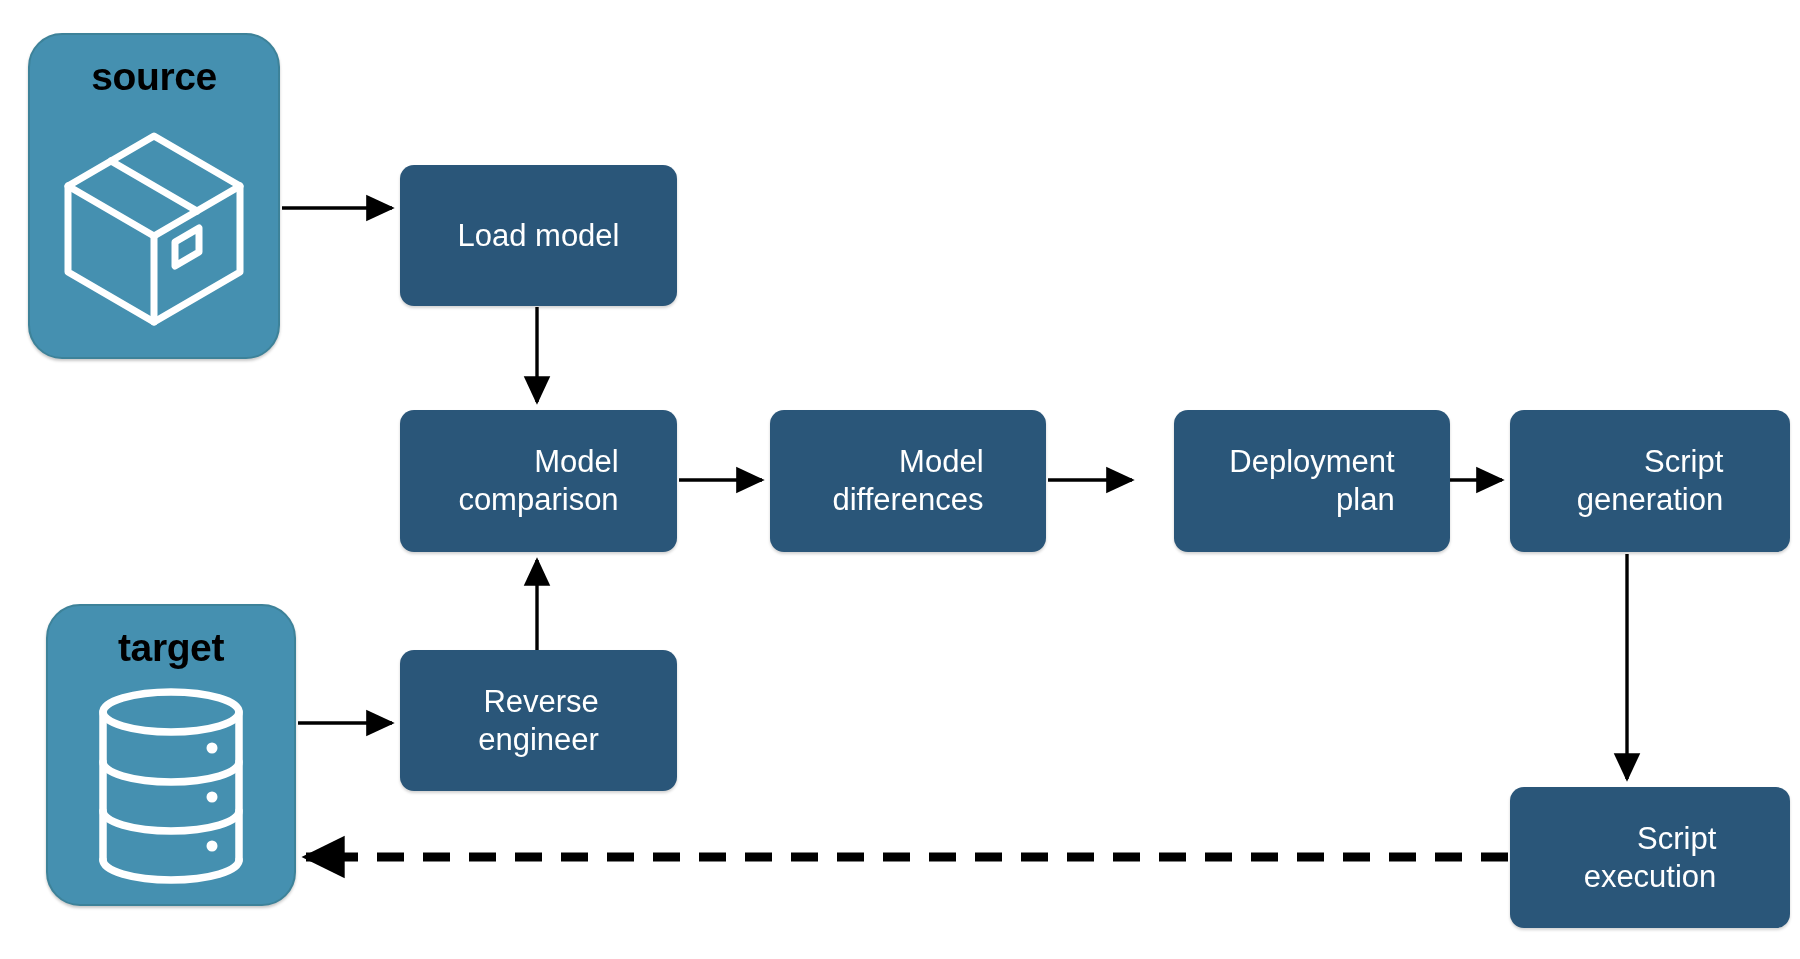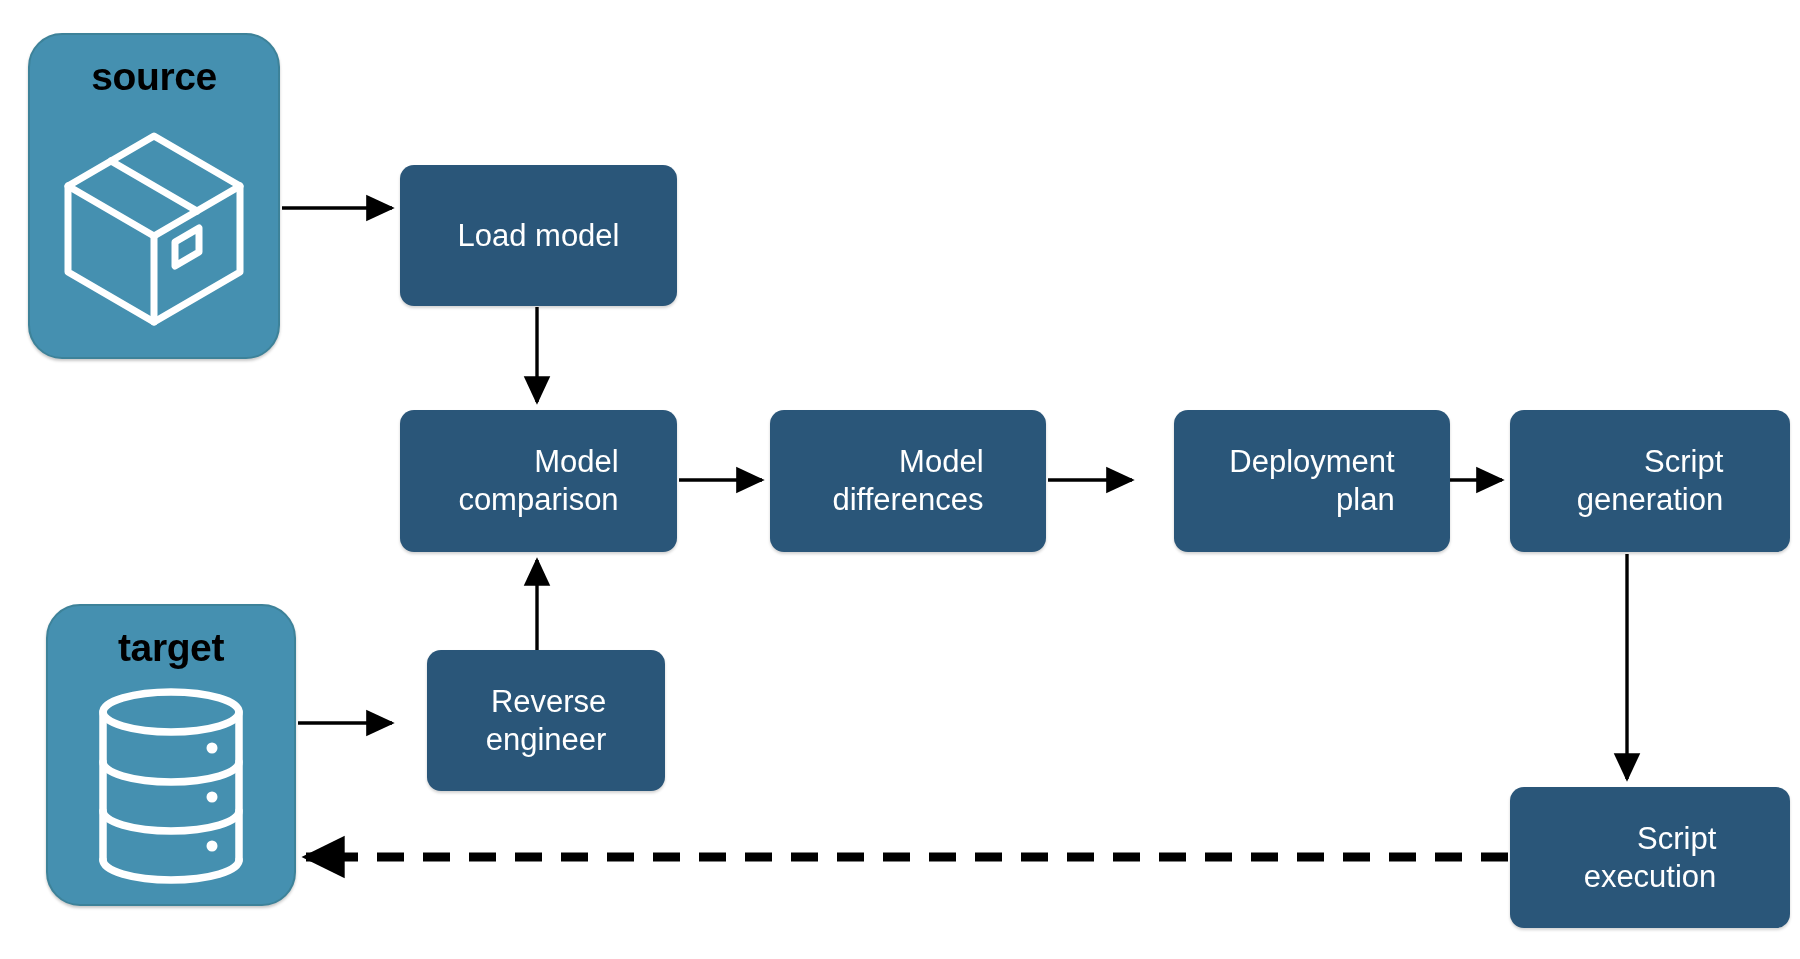--- a/index.html
+++ b/index.html
@@ -173,18 +173,18 @@
   <div id="proc-script-generation" class="process">
     <span class="process-label">Script
 generation</span>
   </div>
 
   <div id="proc-script-execution" class="process">
     <span class="process-label">Script
 execution</span>
   </div>
 
-  <div class="process" id="proc-reverse-engineer" style="left:400px; top:650px; width:238px; height:141px;margin-left:27px;">
+  <div class="process" id="proc-reverse-engineer" style="left:400px; top:650px; width:277px; height:141px;">
     <span class="process-label">Reverse
 engineer</span>
   </div>
 
 </div>
 
 </body></html>

